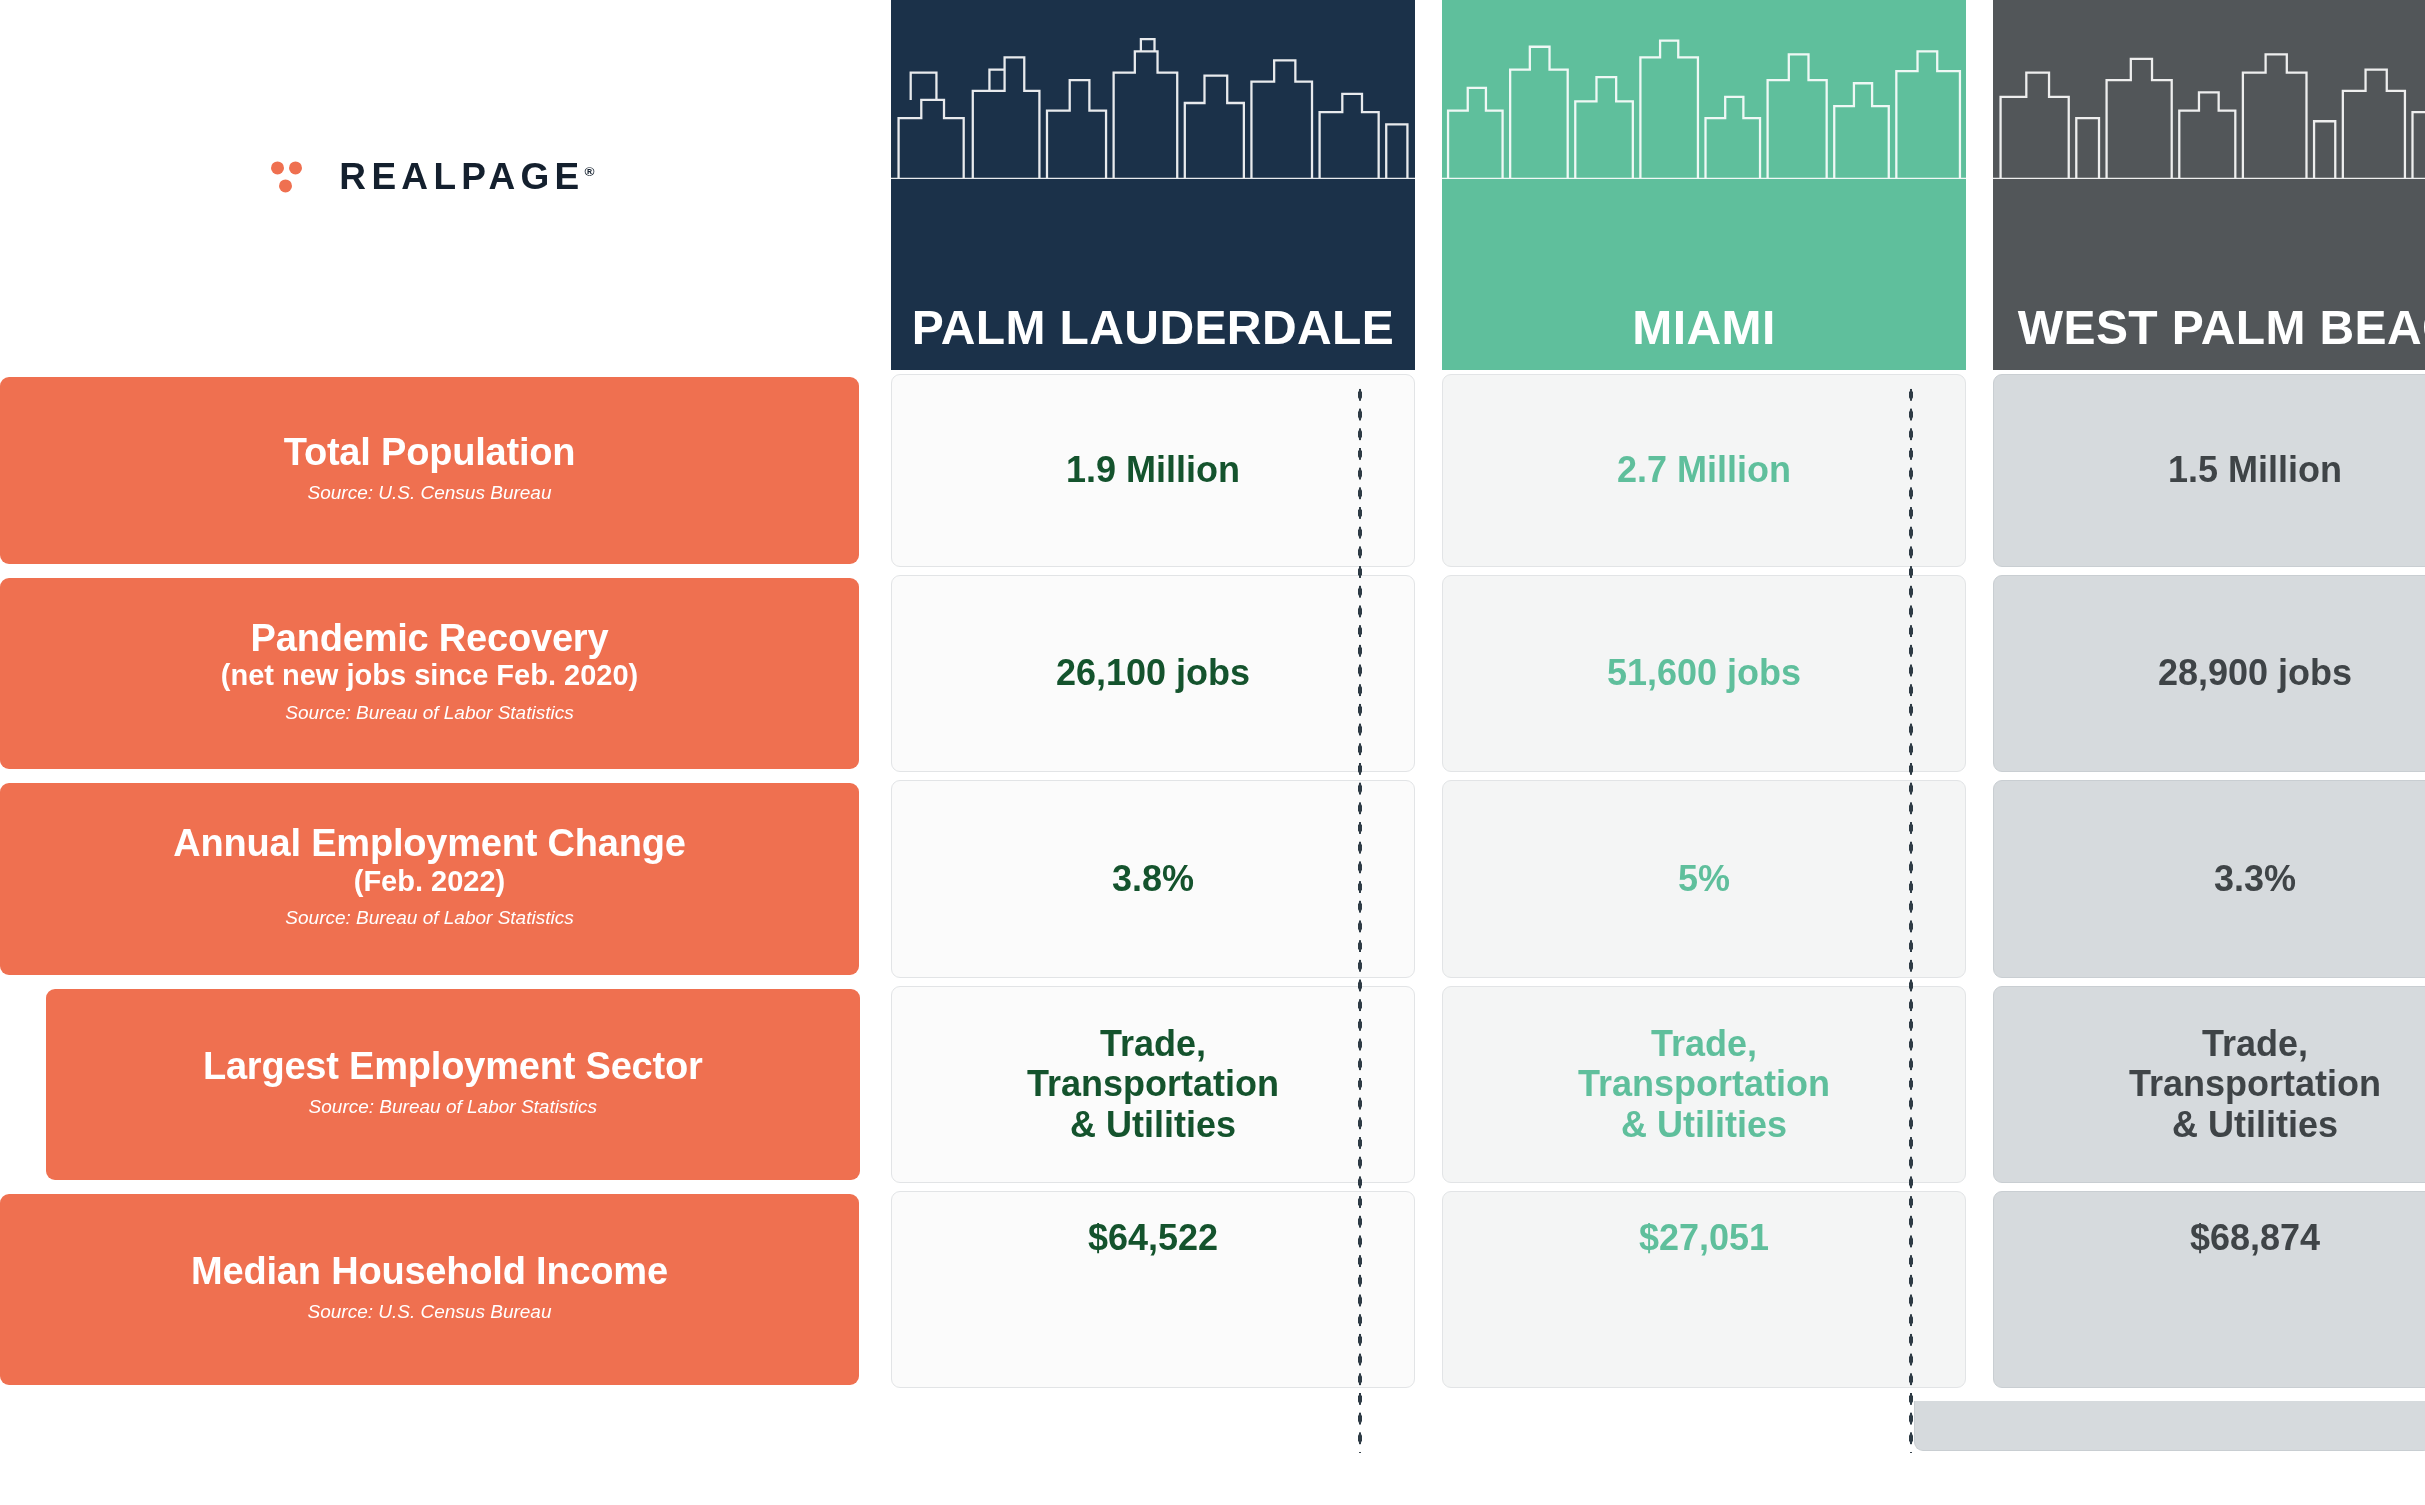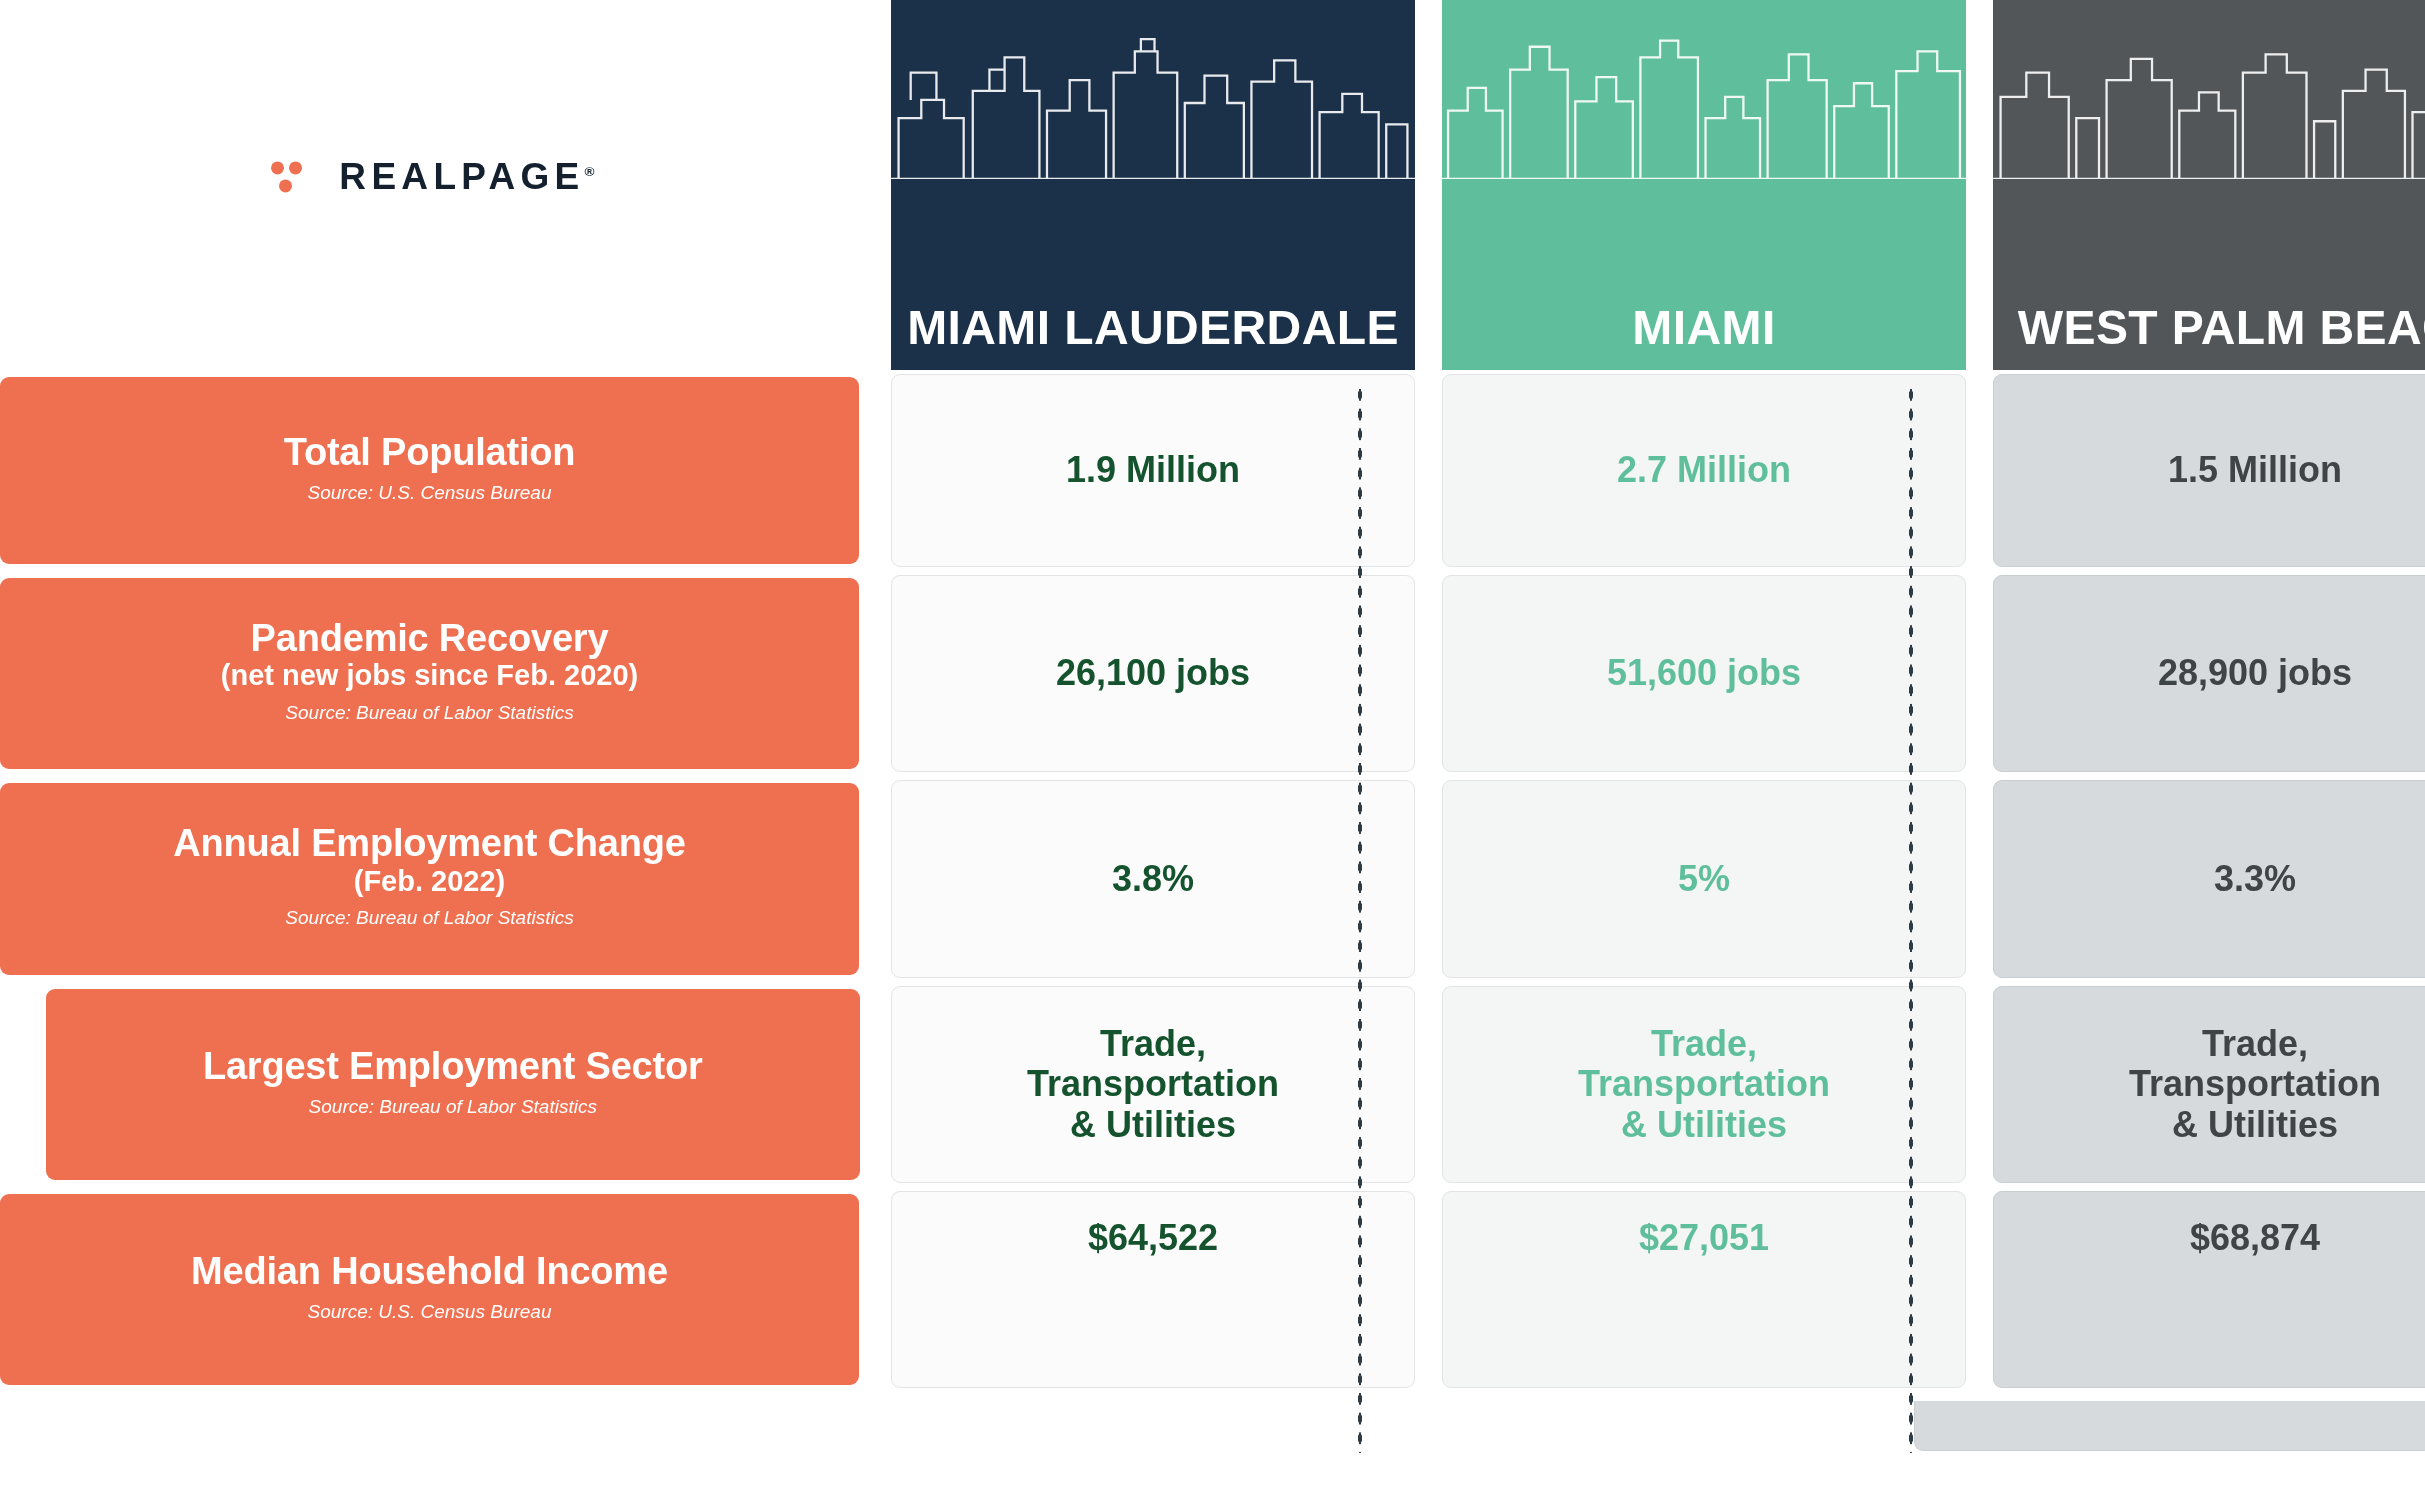--- a/index.html
+++ b/index.html
@@ -179,21 +179,21 @@
           <path d="M206 200 V110 H236 V70 H262 V110 H284 V200"></path>
           <path d="M294 200 V60 H322 V32 H352 V60 H378 V200"></path>
           <path d="M330 32 V16 H348 V32"></path>
           <path d="M388 200 V100 H414 V64 H444 V100 H466 V200"></path>
           <path d="M476 200 V72 H506 V44 H534 V72 H556 V200"></path>
           <path d="M566 200 V112 H596 V88 H622 V112 H644 V200"></path>
           <path d="M654 200 V128 H682 V200"></path>
           <path d="M0 200 H692"></path>
         </g>
       </svg>
-      <div class="city-name">MIAMI LAUDERDALE</div>
+      <div class="city-name">PALM LAUDERDALE</div>
     </div>
 
     <div class="city-head c2">
       <svg class="skyline" viewBox="0 0 692 200" preserveAspectRatio="none">
         <g fill="none" stroke="#ffffff" stroke-width="3">
           <path d="M8 200 V110 H34 V80 H58 V110 H80 V200"></path>
           <path d="M90 200 V56 H116 V26 H142 V56 H166 V200"></path>
           <path d="M176 200 V98 H204 V66 H230 V98 H252 V200"></path>
           <path d="M262 200 V40 H288 V18 H312 V40 H338 V200"></path>
           <path d="M348 200 V120 H374 V92 H398 V120 H420 V200"></path>

